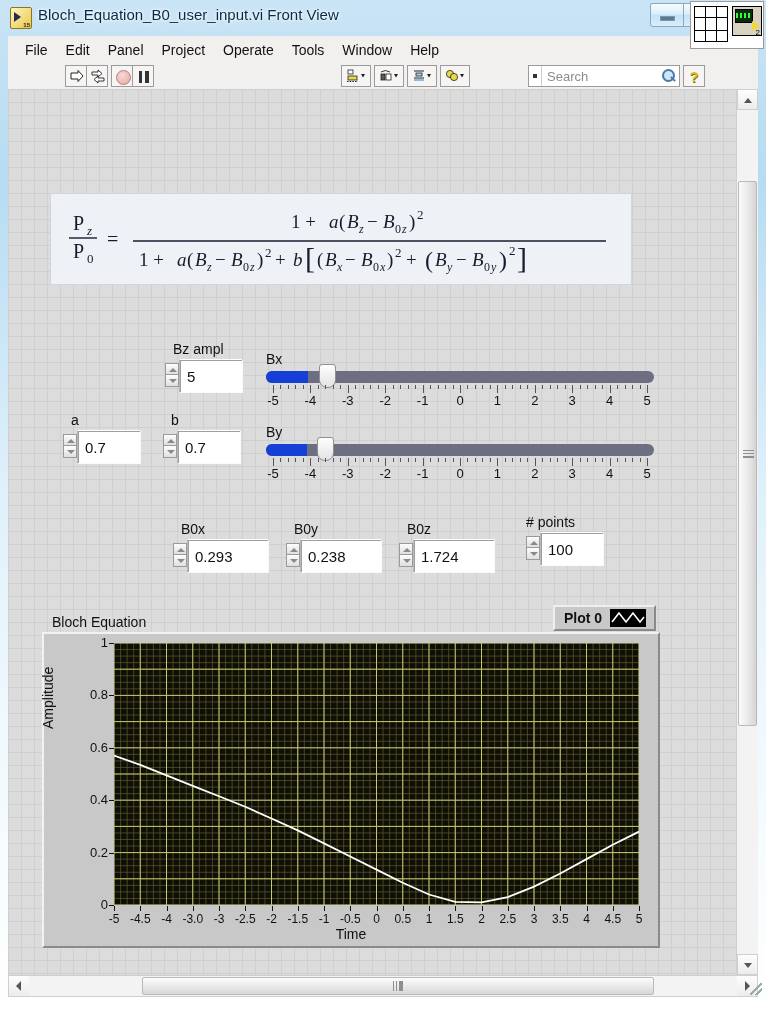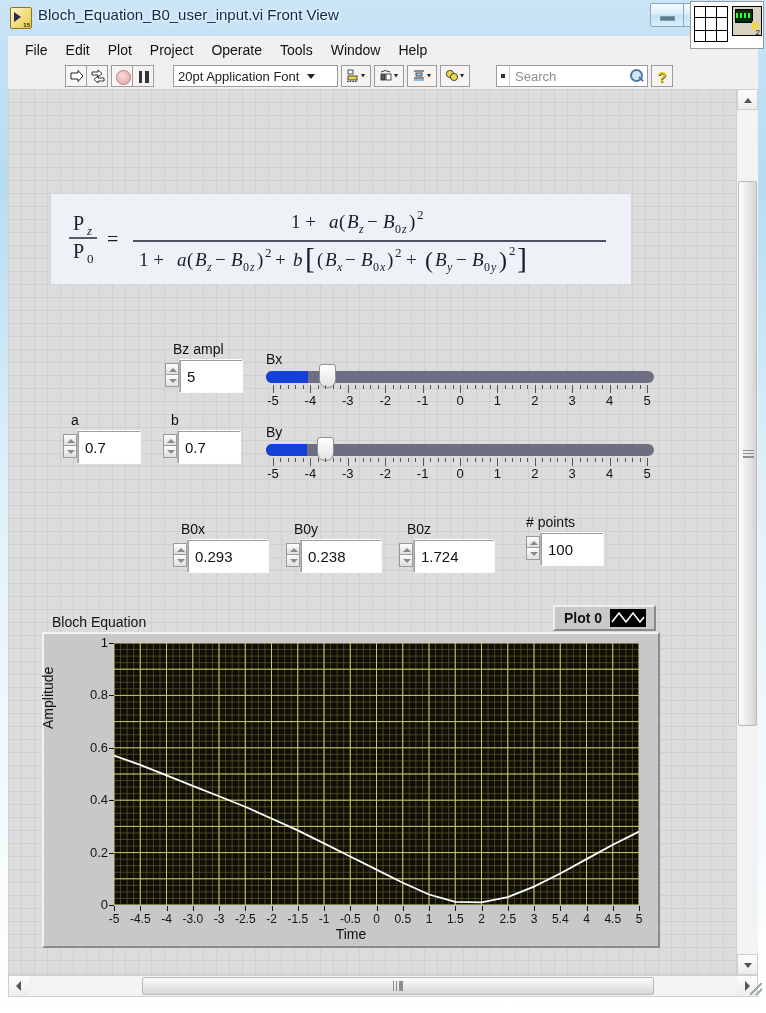--- a/index.html
+++ b/index.html
@@ -269,21 +269,21 @@
       <div class="wbtn close">
           <span class="x">✕</span>
         </div>
     </div>
   </div>
 
   <div class="menubar">
     <div class="menu-items">
       <div class="menu-item">File</div>
       <div class="menu-item">Edit</div>
-      <div class="menu-item">Plot</div>
+      <div class="menu-item">Panel</div>
       <div class="menu-item">Project</div>
       <div class="menu-item">Operate</div>
       <div class="menu-item">Tools</div>
       <div class="menu-item">Window</div>
       <div class="menu-item">Help</div>
     </div>
   </div>
 
   <div class="vi-icon-pane">
     <div class="conn-grid">
@@ -319,26 +319,20 @@
         </svg>
       </div>
       <div class="tbtn" style="margin-left:4px;">
         <span class="stop-dot"></span>
       </div>
       <div class="tbtn">
         <span class="pause-bars"></span>
       </div>
     </div>
 
-    <div class="tgroup" style="left:165px;">
-      <div class="font-box" style="width:165px;">
-        <span class="font-label">20pt Application Font</span>
-        <span class="caret"></span>
-      </div>
-    </div>
 
     <div class="tgroup" style="left:333px;">
       <div class="dd">
         <svg width="20" height="16" viewBox="0 0 20 16">
           <rect x="2" y="2" width="5" height="4" fill="#fff" stroke="#222" stroke-width="0.8"></rect>
           <rect x="2" y="8" width="9" height="4" fill="#e8d94a" stroke="#222" stroke-width="0.8"></rect>
           <line x1="1" y1="13.5" x2="12" y2="13.5" stroke="#222" stroke-dasharray="1.5,1.2"></line>
           <path d="M15 6 l4 0 l-2 3.5 Z" fill="#222"></path>
         </svg>
       </div>
@@ -361,21 +355,21 @@
       </div>
       <div class="dd">
         <svg width="20" height="16" viewBox="0 0 20 16">
           <circle cx="5" cy="6" r="3.6" fill="#e8d94a" stroke="#222" stroke-width="0.8"></circle>
           <circle cx="9" cy="9" r="3.6" fill="#e8d94a" stroke="#222" stroke-width="0.8"></circle>
           <path d="M15 6 l4 0 l-2 3.5 Z" fill="#222"></path>
         </svg>
       </div>
     </div>
 
-    <div class="tgroup" style="left:488px;">
+    <div class="tgroup" style="left:520px;">
       <div class="searchbox" style="width:152px;">
         <span class="search-tick"></span>
         <span class="search-text">Search</span>
         <span class="mag"></span>
       </div>
       <div class="helpbtn">
         <span>?</span>
       </div>
     </div>
   </div>
@@ -880,21 +874,21 @@
           <div class="xtick-lbl" style="left: 385px; top: 278px;">1</div>
           <div style="position: absolute; top: 272px; width: 1px; height: 5px; background: rgb(17, 17, 17); left: 385px;"></div>
           <div class="xtick-lbl" style="left: 411.25px; top: 278px;">1.5</div>
           <div style="position: absolute; top: 272px; width: 1px; height: 5px; background: rgb(17, 17, 17); left: 411.25px;"></div>
           <div class="xtick-lbl" style="left: 437.5px; top: 278px;">2</div>
           <div style="position: absolute; top: 272px; width: 1px; height: 5px; background: rgb(17, 17, 17); left: 437.5px;"></div>
           <div class="xtick-lbl" style="left: 463.75px; top: 278px;">2.5</div>
           <div style="position: absolute; top: 272px; width: 1px; height: 5px; background: rgb(17, 17, 17); left: 463.75px;"></div>
           <div class="xtick-lbl" style="left: 490px; top: 278px;">3</div>
           <div style="position: absolute; top: 272px; width: 1px; height: 5px; background: rgb(17, 17, 17); left: 490px;"></div>
-          <div class="xtick-lbl" style="left: 516.25px; top: 278px;">5.4</div>
+          <div class="xtick-lbl" style="left: 516.25px; top: 278px;">3.5</div>
           <div style="position: absolute; top: 272px; width: 1px; height: 5px; background: rgb(17, 17, 17); left: 516.25px;"></div>
           <div class="xtick-lbl" style="left: 542.5px; top: 278px;">4</div>
           <div style="position: absolute; top: 272px; width: 1px; height: 5px; background: rgb(17, 17, 17); left: 542.5px;"></div>
           <div class="xtick-lbl" style="left: 568.75px; top: 278px;">4.5</div>
           <div style="position: absolute; top: 272px; width: 1px; height: 5px; background: rgb(17, 17, 17); left: 568.75px;"></div>
           <div class="xtick-lbl" style="left: 595px; top: 278px;">5</div>
           <div style="position: absolute; top: 272px; width: 1px; height: 5px; background: rgb(17, 17, 17); left: 595px;"></div>
         </div>
       <div class="xlabel" style="top:292px;">Time</div>
     </div>

